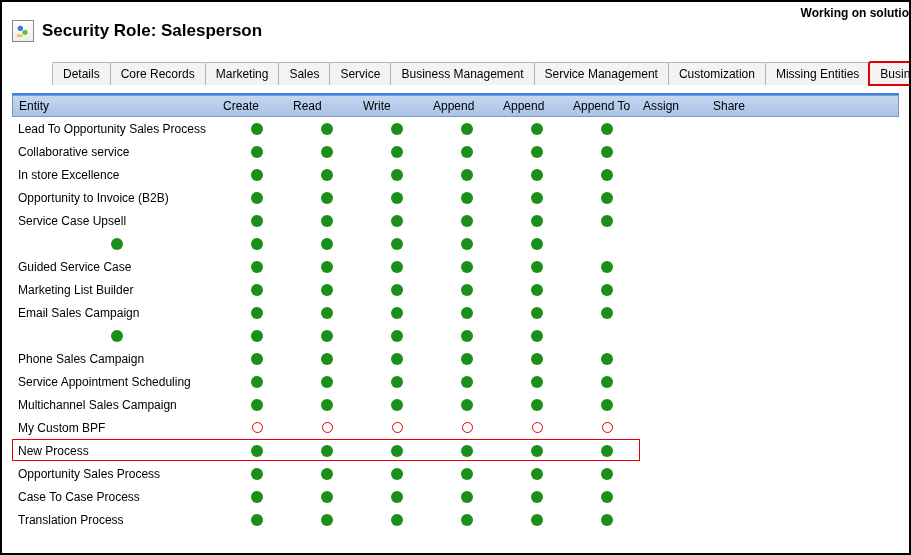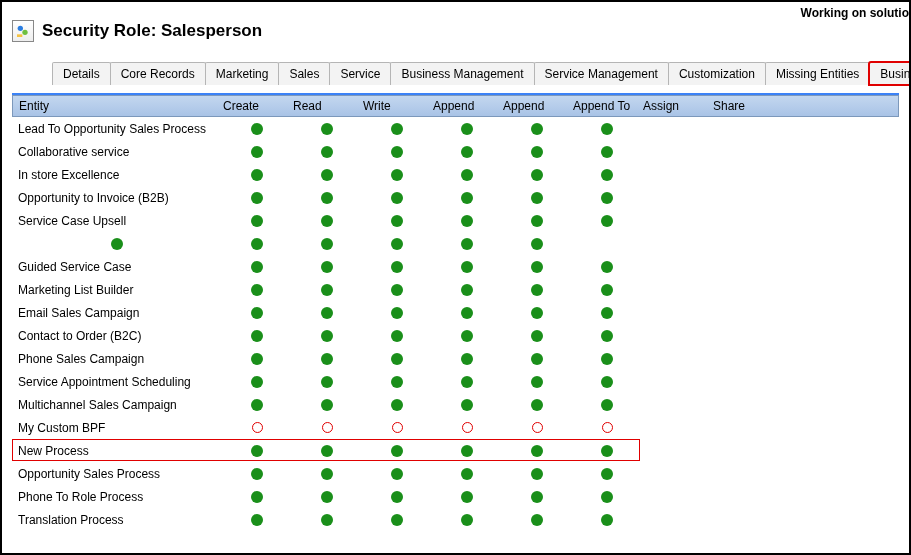--- a/index.html
+++ b/index.html
@@ -346,21 +346,20 @@
         <div class="cell">
           <div class="dot-full"></div>
         </div>
         <div class="cell">
           <div class="dot-full"></div>
         </div>
         <div class="cell"></div>
         <div class="cell"></div>
       </div>
       <div class="grid-row">
-        <div class="entity-label">Contact to Order (B2C)</div>
         <div class="cell">
           <div class="dot-full"></div>
         </div>
         <div class="cell">
           <div class="dot-full"></div>
         </div>
         <div class="cell">
           <div class="dot-full"></div>
         </div>
         <div class="cell">
@@ -508,21 +507,21 @@
         <div class="cell">
           <div class="dot-full"></div>
         </div>
         <div class="cell">
           <div class="dot-full"></div>
         </div>
         <div class="cell"></div>
         <div class="cell"></div>
       </div>
       <div class="grid-row">
-        <div class="entity-label">Phone To Role Process</div>
+        <div class="entity-label">Case To Case Process</div>
         <div class="cell">
           <div class="dot-full"></div>
         </div>
         <div class="cell">
           <div class="dot-full"></div>
         </div>
         <div class="cell">
           <div class="dot-full"></div>
         </div>
         <div class="cell">

